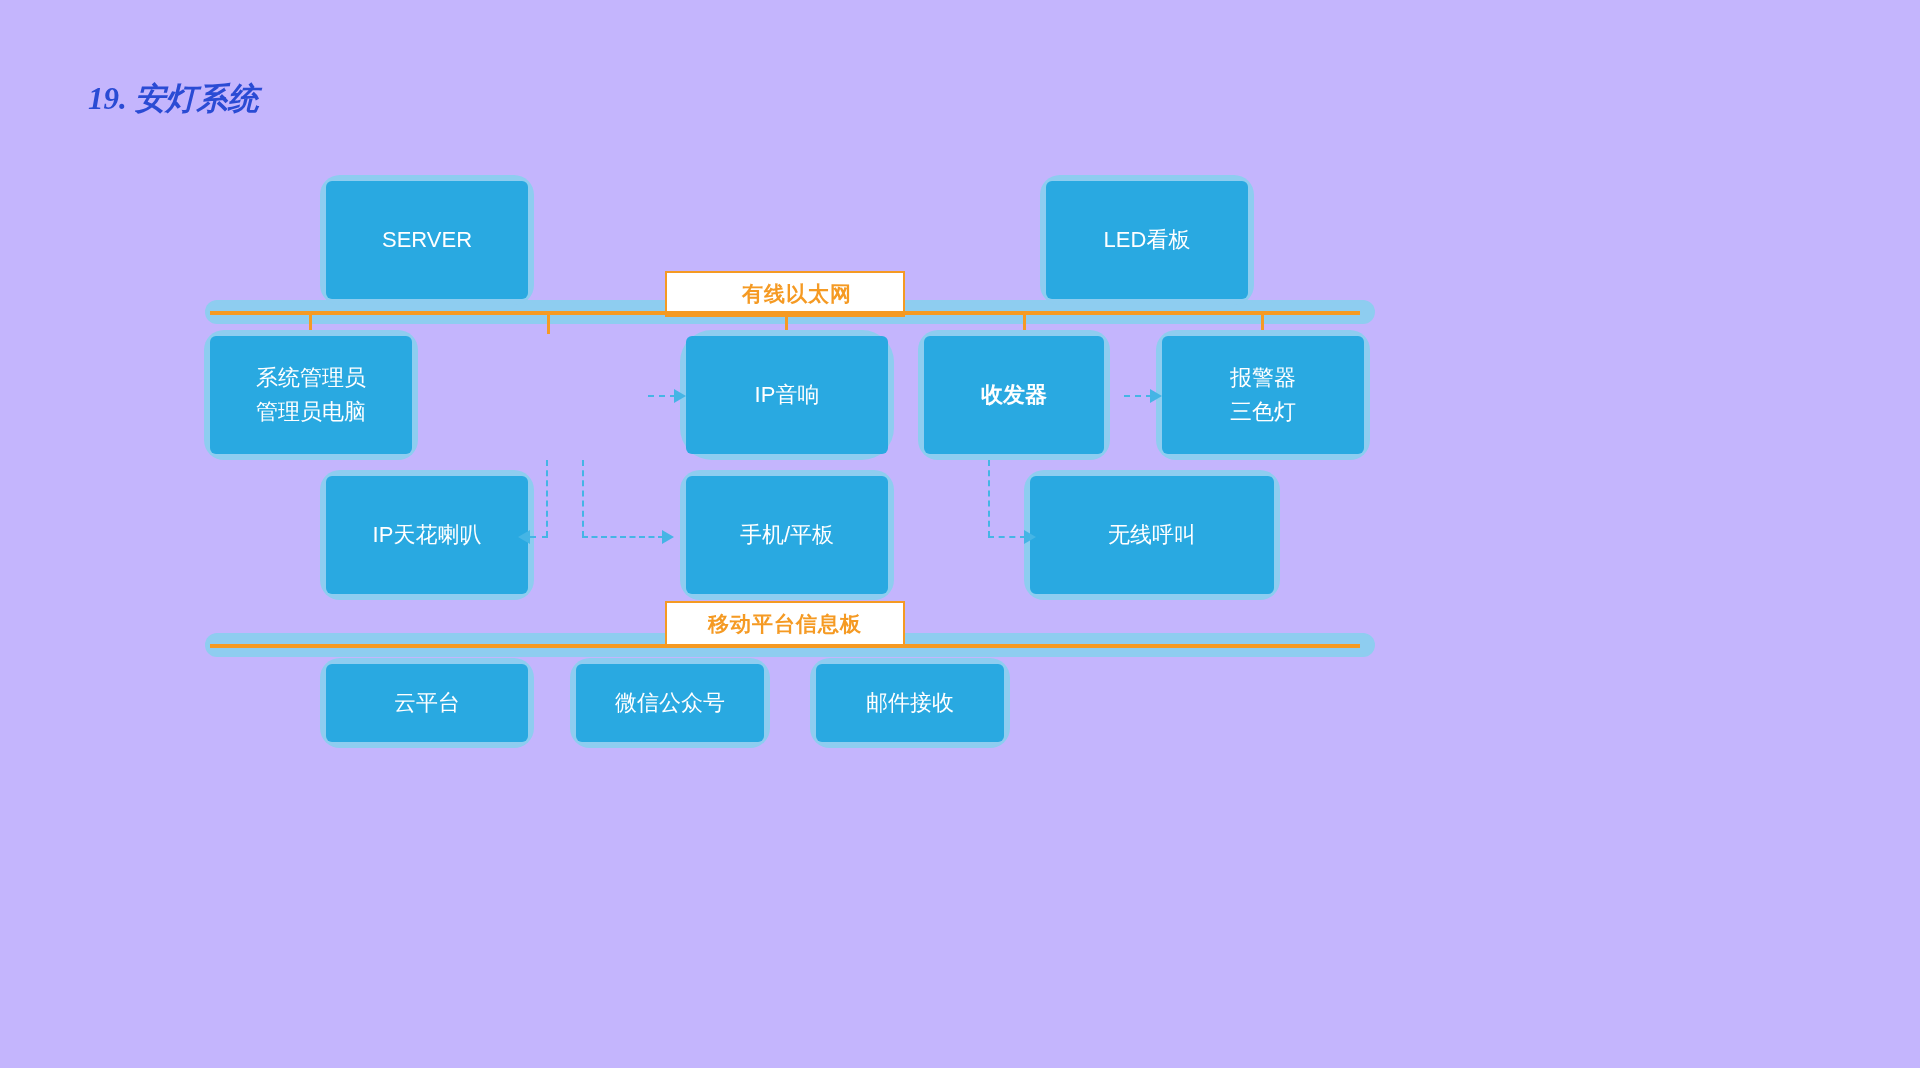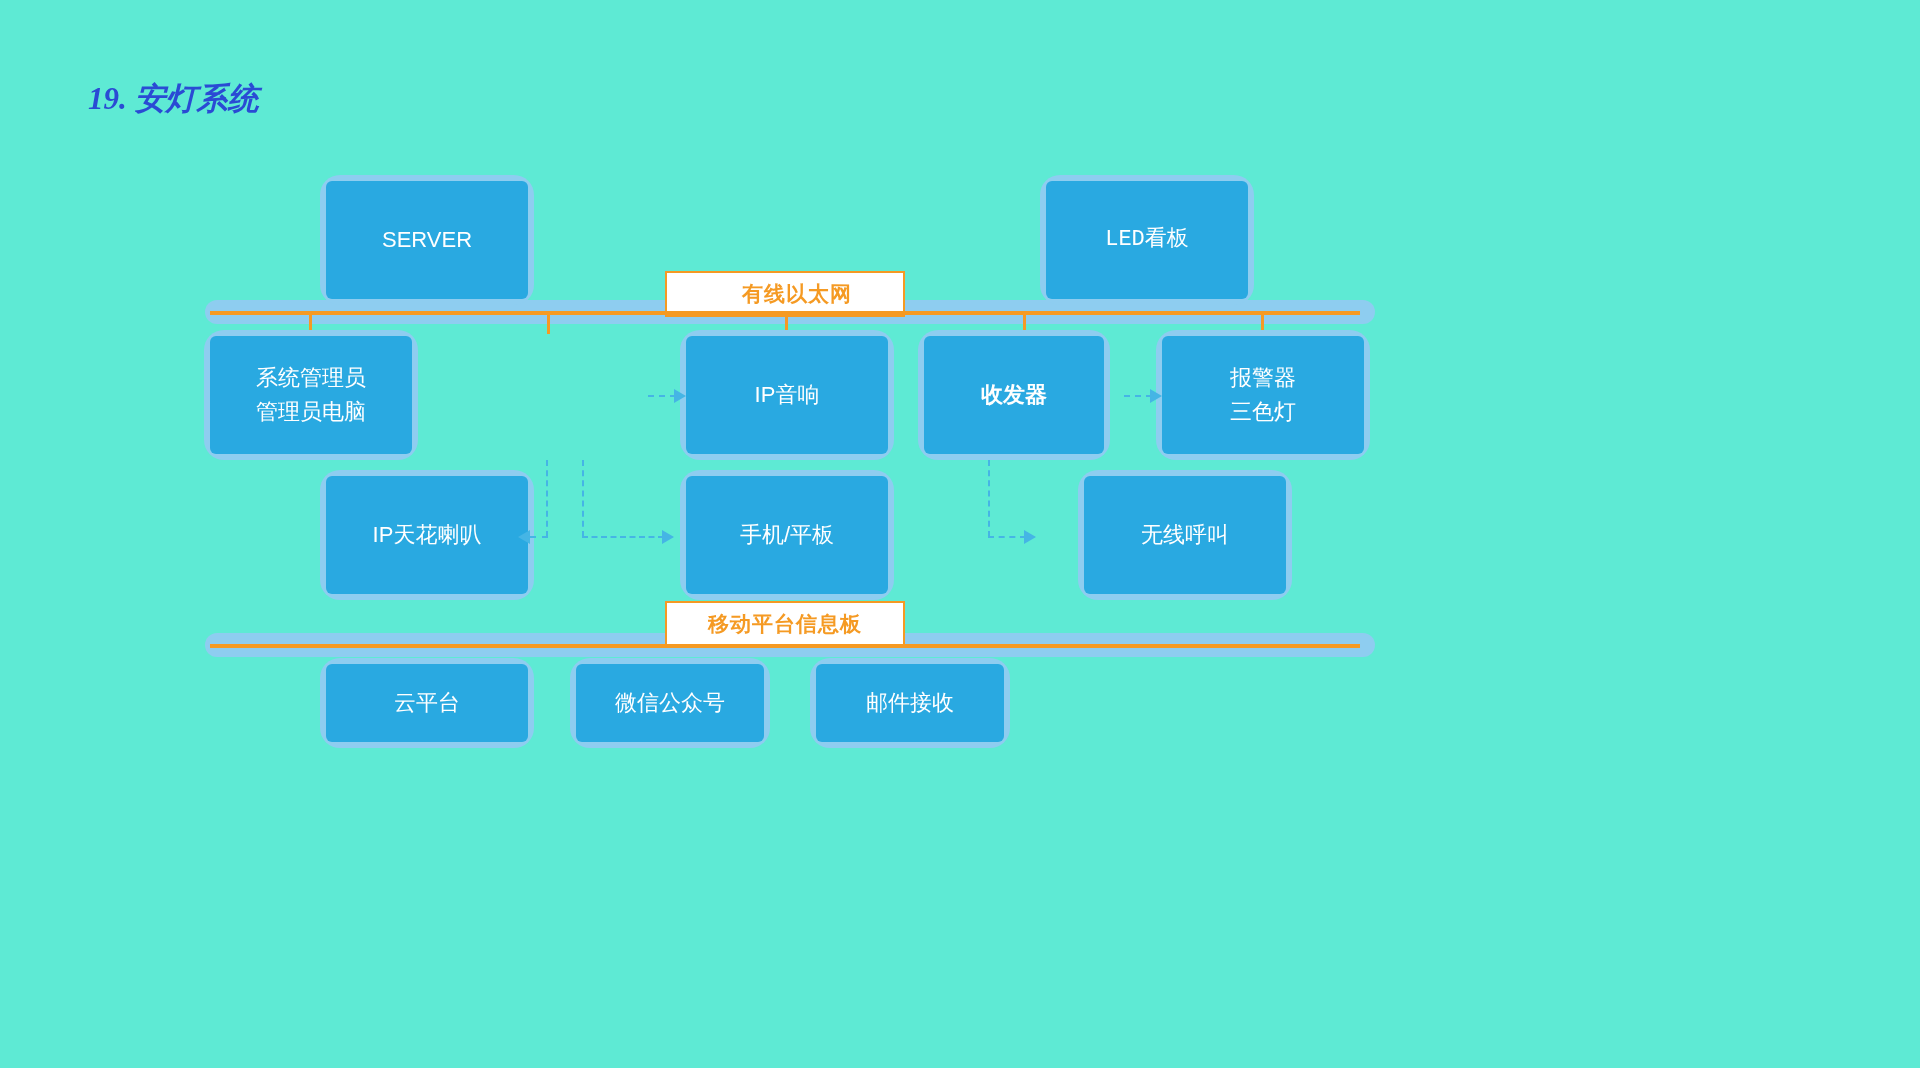--- a/index.html
+++ b/index.html
@@ -1,20 +1,20 @@
 <!DOCTYPE html>
 <html><head>
 <meta charset="utf-8">
 <style>
   html, body { margin: 0; padding: 0; background: #ffffff; }
   .page {
     position: relative;
     width: 1920px;
     height: 1068px;
-    background: #5eead4;
+    background: #c4b5fd;
     overflow: hidden;
     font-family: "Liberation Sans", sans-serif;
   }
   .title {
     position: absolute;
     left: 88px;
     top: 78px;
     font-family: "Liberation Serif", serif;
     font-style: italic;
     font-weight: bold;
@@ -130,33 +130,33 @@
 
   <div class="bus-band" style="left:205px; top:633px; width:1170px;"></div>
   <div class="bus-label" style="left:665px; top:601px;">移动平台信息板</div>
   <div class="bus-line" style="left:210px; top:644px; width:1150px;"></div>
 
   <div class="node" style="left:320px; top:175px; width:214px; height:130px;">
     <div class="node-inner">
       <span>SERVER</span>
     </div>
   </div>
-  <div class="node" style="left:1040px; top:175px; width:214px; height:130px;font-family:Liberation Mono, monospace;">
+  <div class="node" style="left:1040px; top:175px; width:214px; height:130px;">
     <div class="node-inner">
       <span>LED看板</span>
     </div>
   </div>
 
   <div class="node" style="left:204px; top:330px; width:214px; height:130px;">
     <div class="node-inner">
       <span>系统管理员</span>
       <span>管理员电脑</span>
     </div>
   </div>
-  <div class="node" style="left:680px; top:330px; width:214px; height:130px;">
+  <div class="node" style="left:680px; top:330px; width:214px; height:130px;border-radius:32px;">
     <div class="node-inner">
       <span>IP音响</span>
     </div>
   </div>
   <div class="node" style="left:918px; top:330px; width:192px; height:130px;font-weight:bold;">
     <div class="node-inner">
       <span>收发器</span>
     </div>
   </div>
   <div class="node" style="left:1156px; top:330px; width:214px; height:130px;">
@@ -169,21 +169,21 @@
   <div class="node" style="left:320px; top:470px; width:214px; height:130px;">
     <div class="node-inner">
       <span>IP天花喇叭</span>
     </div>
   </div>
   <div class="node" style="left:680px; top:470px; width:214px; height:130px;">
     <div class="node-inner">
       <span>手机/平板</span>
     </div>
   </div>
-  <div class="node" style="left:1078px; top:470px; width:214px; height:130px;">
+  <div class="node" style="left:1024px; top:470px; width:256px; height:130px;">
     <div class="node-inner">
       <span>无线呼叫</span>
     </div>
   </div>
 
   <div class="node" style="left:320px; top:658px; width:214px; height:90px;">
     <div class="node-inner">
       <span>云平台</span>
     </div>
   </div>

